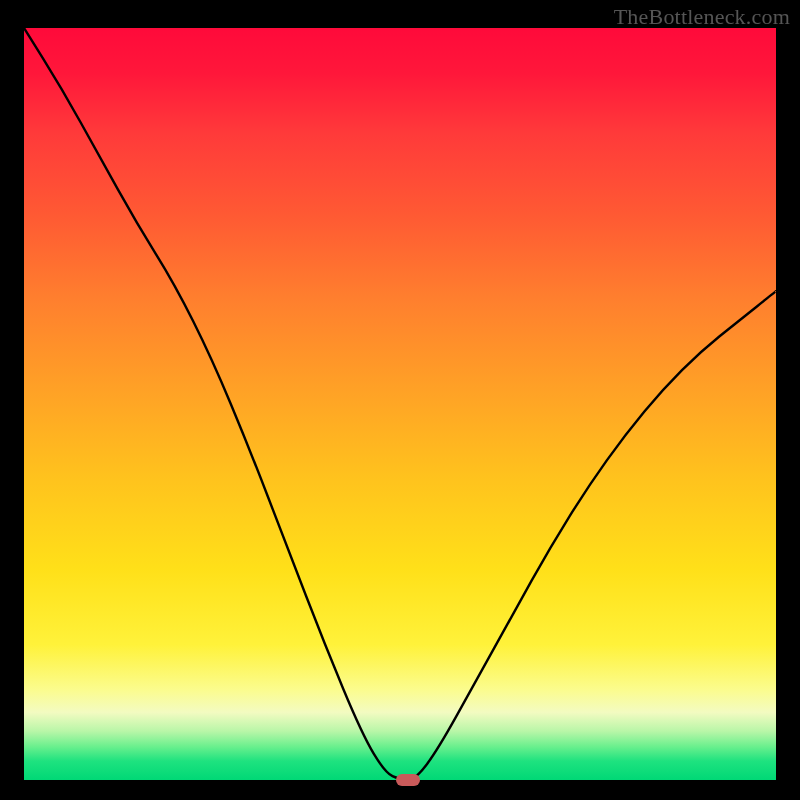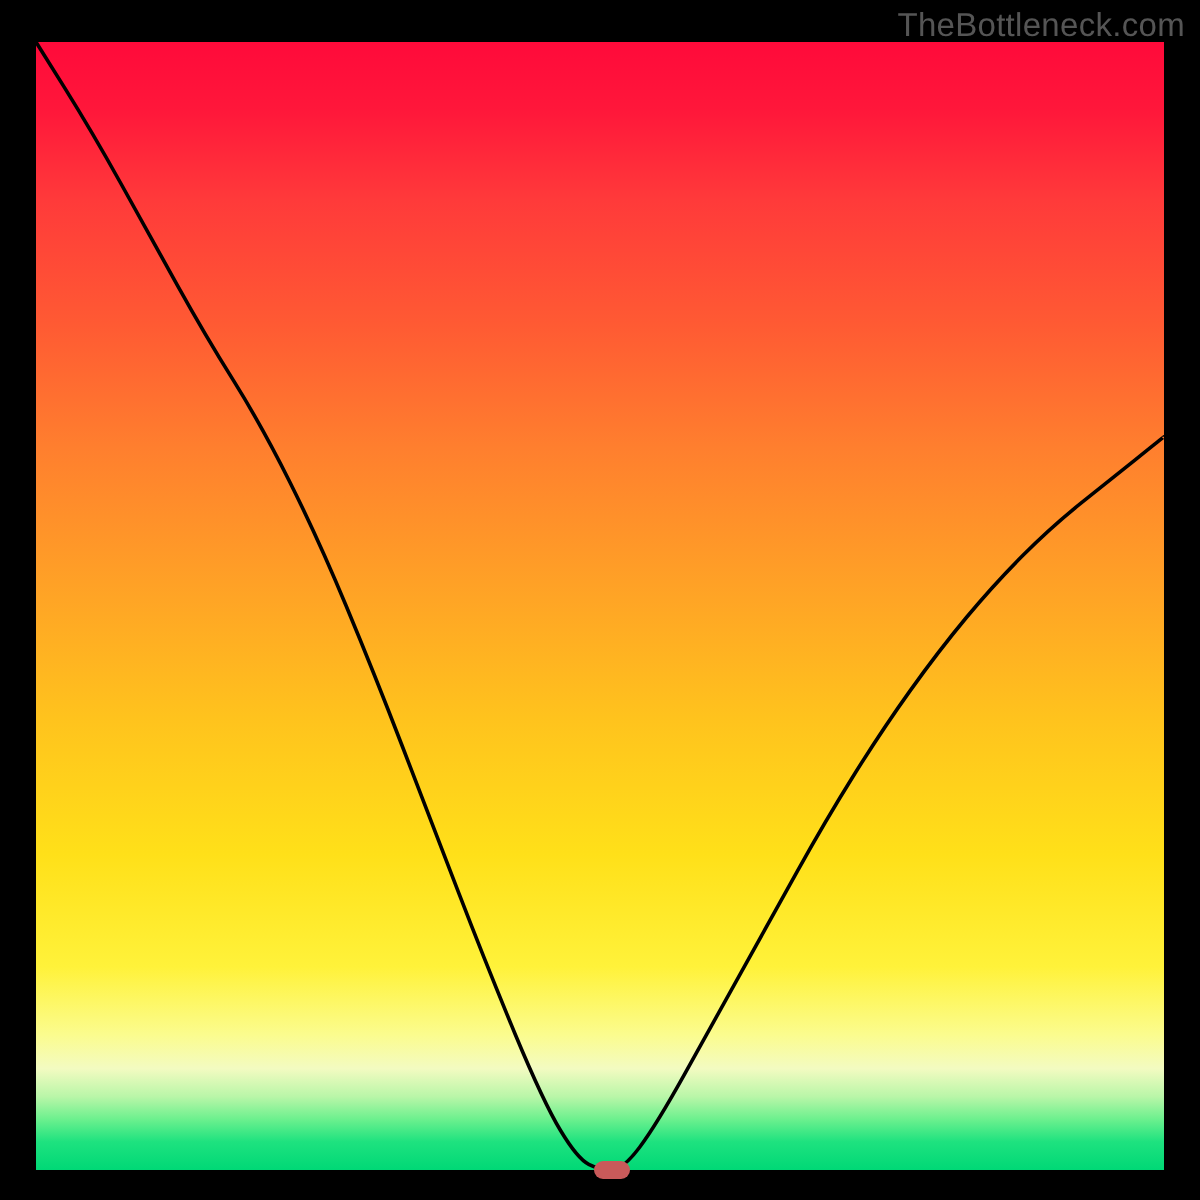--- a/index.html
+++ b/index.html
@@ -9,20 +9,21 @@
     height: 800px;
     background: #000;
     overflow: hidden;
     font-family: Arial, Helvetica, sans-serif;
   }
   .frame {
     position: relative;
     width: 800px;
     height: 800px;
     background: #000;
+    font-family: Liberation Serif, serif;
   }
   .watermark {
     position: absolute;
     top: 4px;
     right: 10px;
     color: #555;
     font-size: 22px;
     font-weight: 500;
     letter-spacing: 0.2px;
     z-index: 5;

